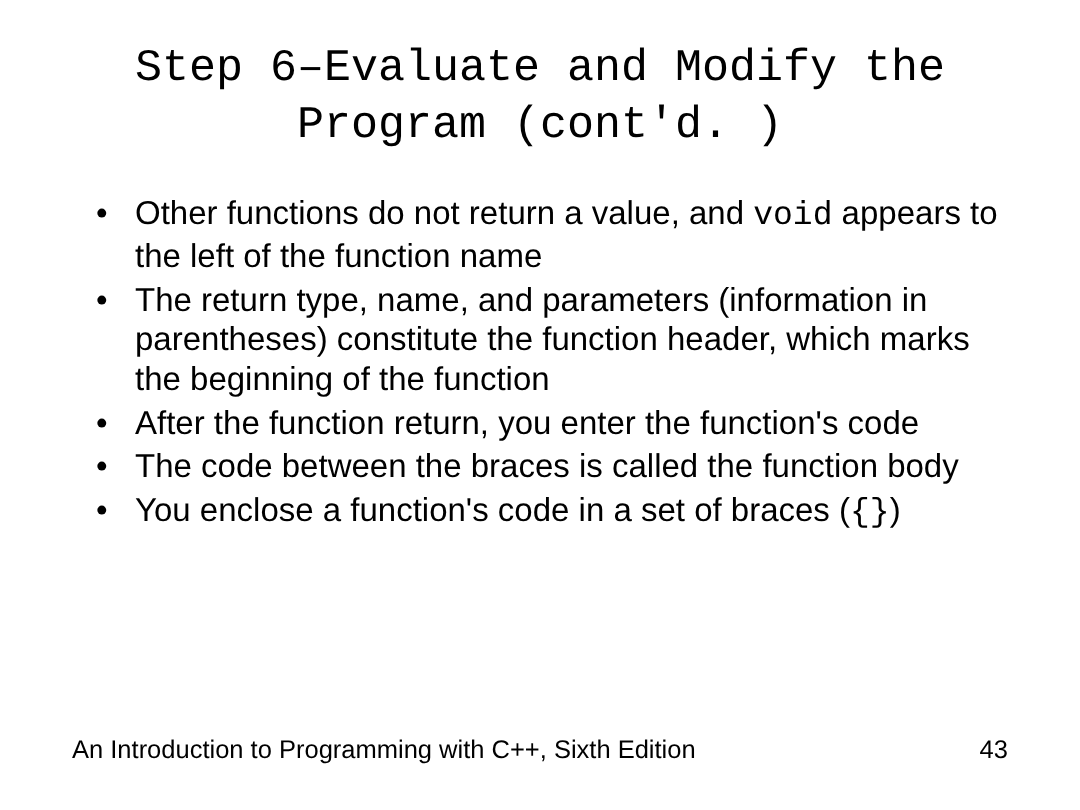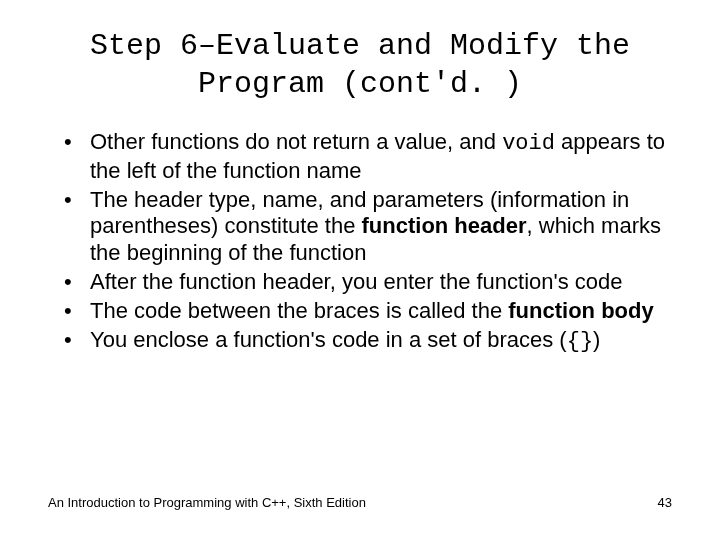--- a/index.html
+++ b/index.html
@@ -32,46 +32,46 @@
     margin-bottom: 2px;
   }
   ul.bullets > li::before {
     content: "•";
     position: absolute;
     left: 0;
     top: 0;
     font-size: 22px;
   }
   .mono { font-family: "Courier New", Courier, monospace; }
-  .bold { font-weight: 700; }
+  .bold { font-weight: 400; }
   .footer {
     position: absolute;
     left: 48px;
     right: 48px;
     bottom: 30px;
-    font-size: 13px;
+    font-size: 17px;
     display: flex;
     justify-content: space-between;
     align-items: baseline;
   }
 </style>
 </head>
 <body>
 
 <h1 class="title">Step 6–Evaluate and Modify the Program (cont'd. )</h1>
 
 <ul class="bullets">
   <li>
     <span>Other functions do not return a value, and </span><span class="mono">void</span><span> appears to the left of the function name</span>
   </li>
   <li>
-    <span>The header type, name, and parameters (information in parentheses) constitute the </span><span class="bold">function header</span><span>, which marks the beginning of the function</span>
+    <span>The return type, name, and parameters (information in parentheses) constitute the </span><span class="bold">function header</span><span>, which marks the beginning of the function</span>
   </li>
   <li>
-    <span>After the function header, you enter the function's code</span>
+    <span>After the function return, you enter the function's code</span>
   </li>
   <li>
     <span>The code between the braces is called the </span><span class="bold">function body</span>
   </li>
   <li>
     <span>You enclose a function's code in a set of braces (</span><span class="mono">{}</span><span>)</span>
   </li>
 </ul>
 
 <div class="footer">

